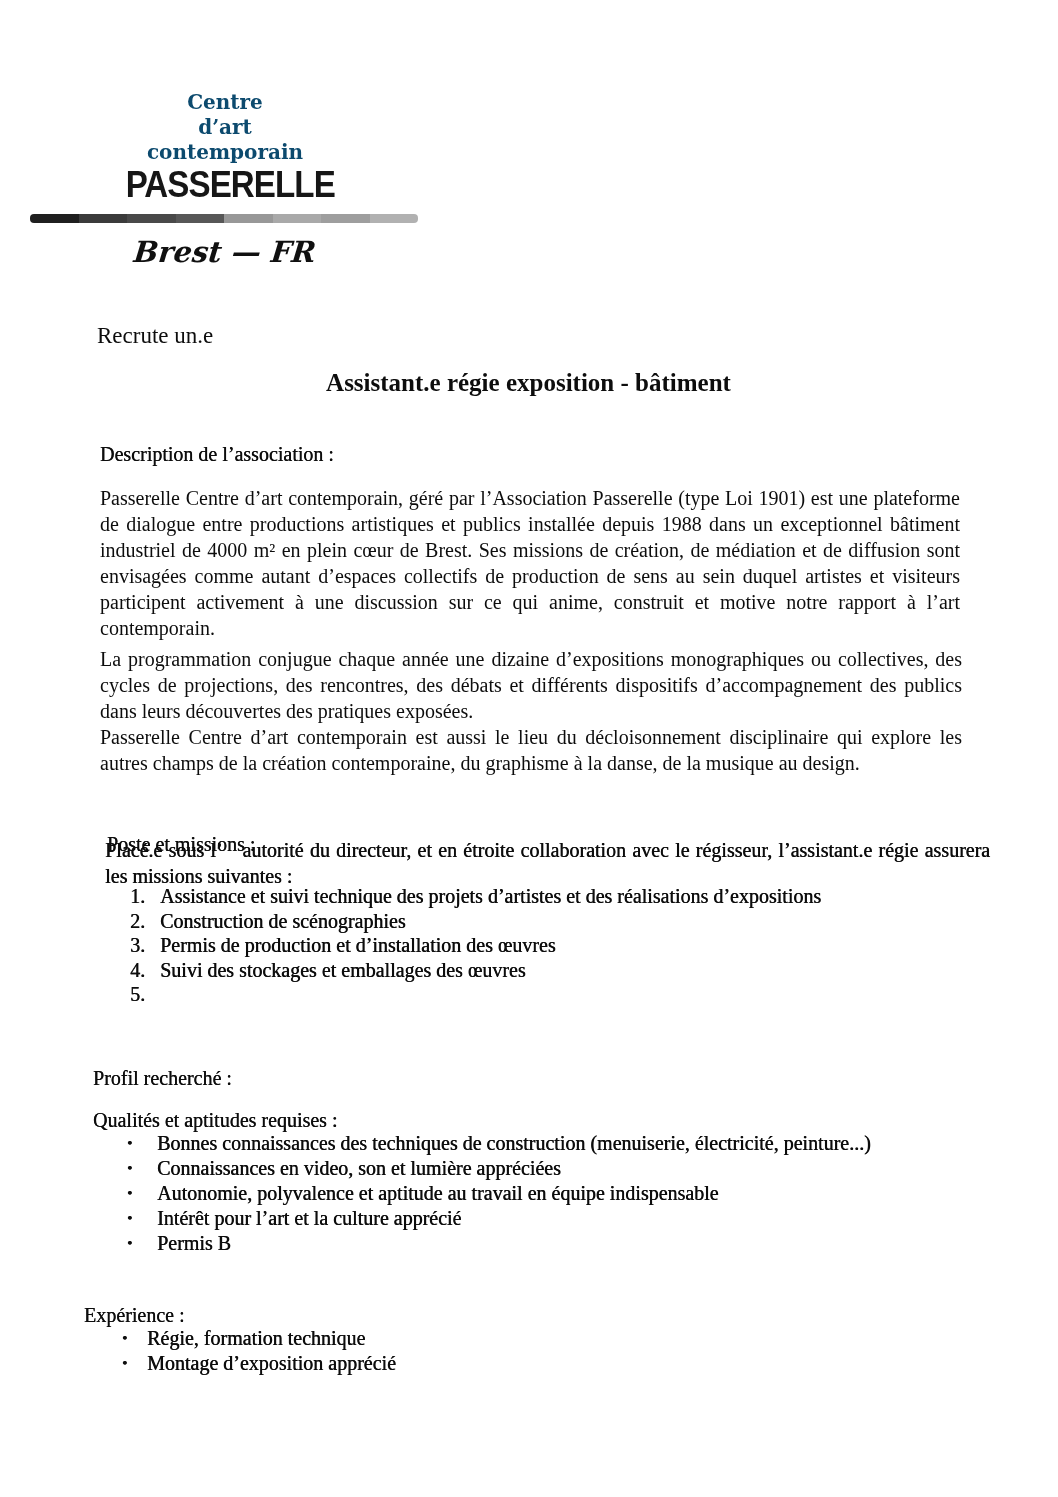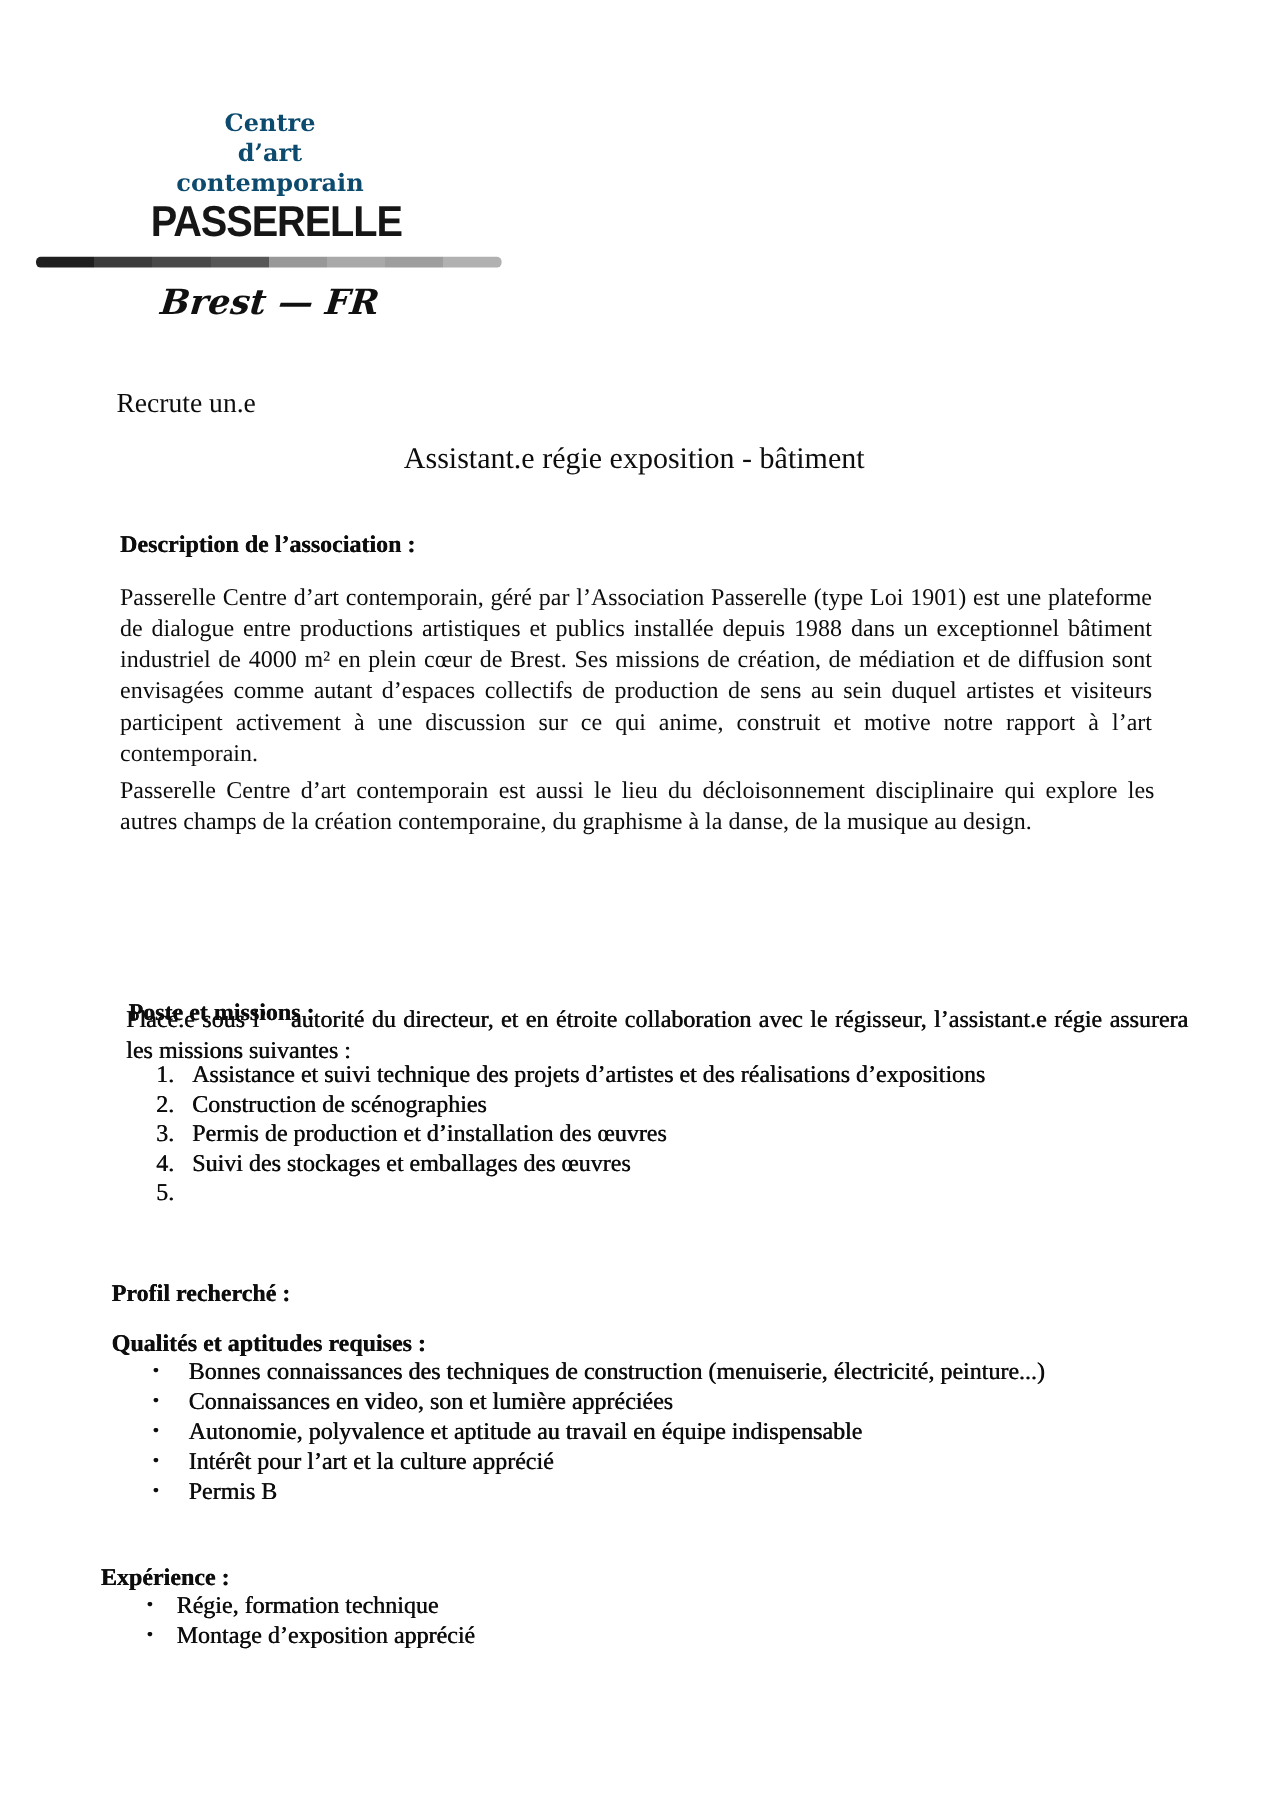--- a/index.html
+++ b/index.html
@@ -54,27 +54,27 @@
 
   
   .recruit-line{
     left:97px;top:322px;width:863px;
     text-align:left;
     font-size:23px;line-height:28px;
   }
   .job-title{
     left:97px;top:368px;width:863px;
     text-align:center;
-    font-weight:normal;
+    font-weight:bold;
     font-size:25px;line-height:30px;
   }
 
   
   .sec-heading{
-    font-weight:bold;
+    font-weight:normal;
     font-size:20px;line-height:24px;
     text-shadow:0.3px 0 currentColor;
   }
   .h-description{left:100px;top:442px;}
   .h-poste{left:107px;top:832px;text-align:right;}
   .h-profil{left:93px;top:1066px;}
   .h-qualites{left:93px;top:1108px;}
   .h-experience{left:84px;top:1303px;}
 
   .para{
@@ -118,20 +118,21 @@
 <div class="abs logo-wordmark">PASSERELLE</div>
 <div class="abs gradient-bar" style="background: linear-gradient(90deg, rgb(31, 31, 31) 0%, rgb(31, 31, 31) 12.5%, rgb(59, 59, 59) 12.5%, rgb(59, 59, 59) 25%, rgb(73, 73, 73) 25%, rgb(73, 73, 73) 37.5%, rgb(87, 87, 87) 37.5%, rgb(87, 87, 87) 50%, rgb(152, 152, 152) 50%, rgb(152, 152, 152) 62.5%, rgb(169, 169, 169) 62.5%, rgb(169, 169, 169) 75%, rgb(158, 158, 158) 75%, rgb(158, 158, 158) 87.5%, rgb(177, 177, 177) 87.5%, rgb(177, 177, 177) 100%);"></div>
 <div class="abs logo-location">Brest — FR</div>
 
 <div class="abs recruit-line">Recrute un.e</div>
 <div class="abs job-title">Assistant.e régie exposition - bâtiment</div>
 
 <div class="abs sec-heading h-description">Description de l’association :</div>
 <p class="abs para p-desc1">Passerelle Centre d’art contemporain, géré par l’Association Passerelle (type Loi 1901) est une plateforme de dialogue entre productions artistiques et publics installée depuis 1988 dans un exceptionnel bâtiment industriel de 4000 m² en plein cœur de Brest. Ses missions de création, de médiation et de diffusion sont envisagées comme autant d’espaces collectifs de production de sens au sein duquel artistes et visiteurs participent activement à une discussion sur ce qui anime, construit et motive notre rapport à l’art contemporain.</p>
 <div class="abs p-desc2">
+  <p class="para">La programmation conjugue chaque année une dizaine d’expositions monographiques ou collectives, des cycles de projections, des rencontres, des débats et différents dispositifs d’accompagnement des publics dans leurs découvertes des pratiques exposées.</p>
   <p class="para">Passerelle Centre d’art contemporain est aussi le lieu du décloisonnement disciplinaire qui explore les autres champs de la création contemporaine, du graphisme à la danse, de la musique au design.</p>
 </div>
 
 <div class="abs sec-heading h-poste">Poste et missions :</div>
 <p class="abs para p-intro heavy">Placé.e sous l’ autorité du directeur, et en étroite collaboration avec le régisseur, l’assistant.e régie assurera les missions suivantes :</p>
 
 <div class="abs missions heavy">
   <div class="row">
     <span class="num">1.</span>
     <span>Assistance et suivi technique des projets d’artistes et des réalisations d’expositions</span>

